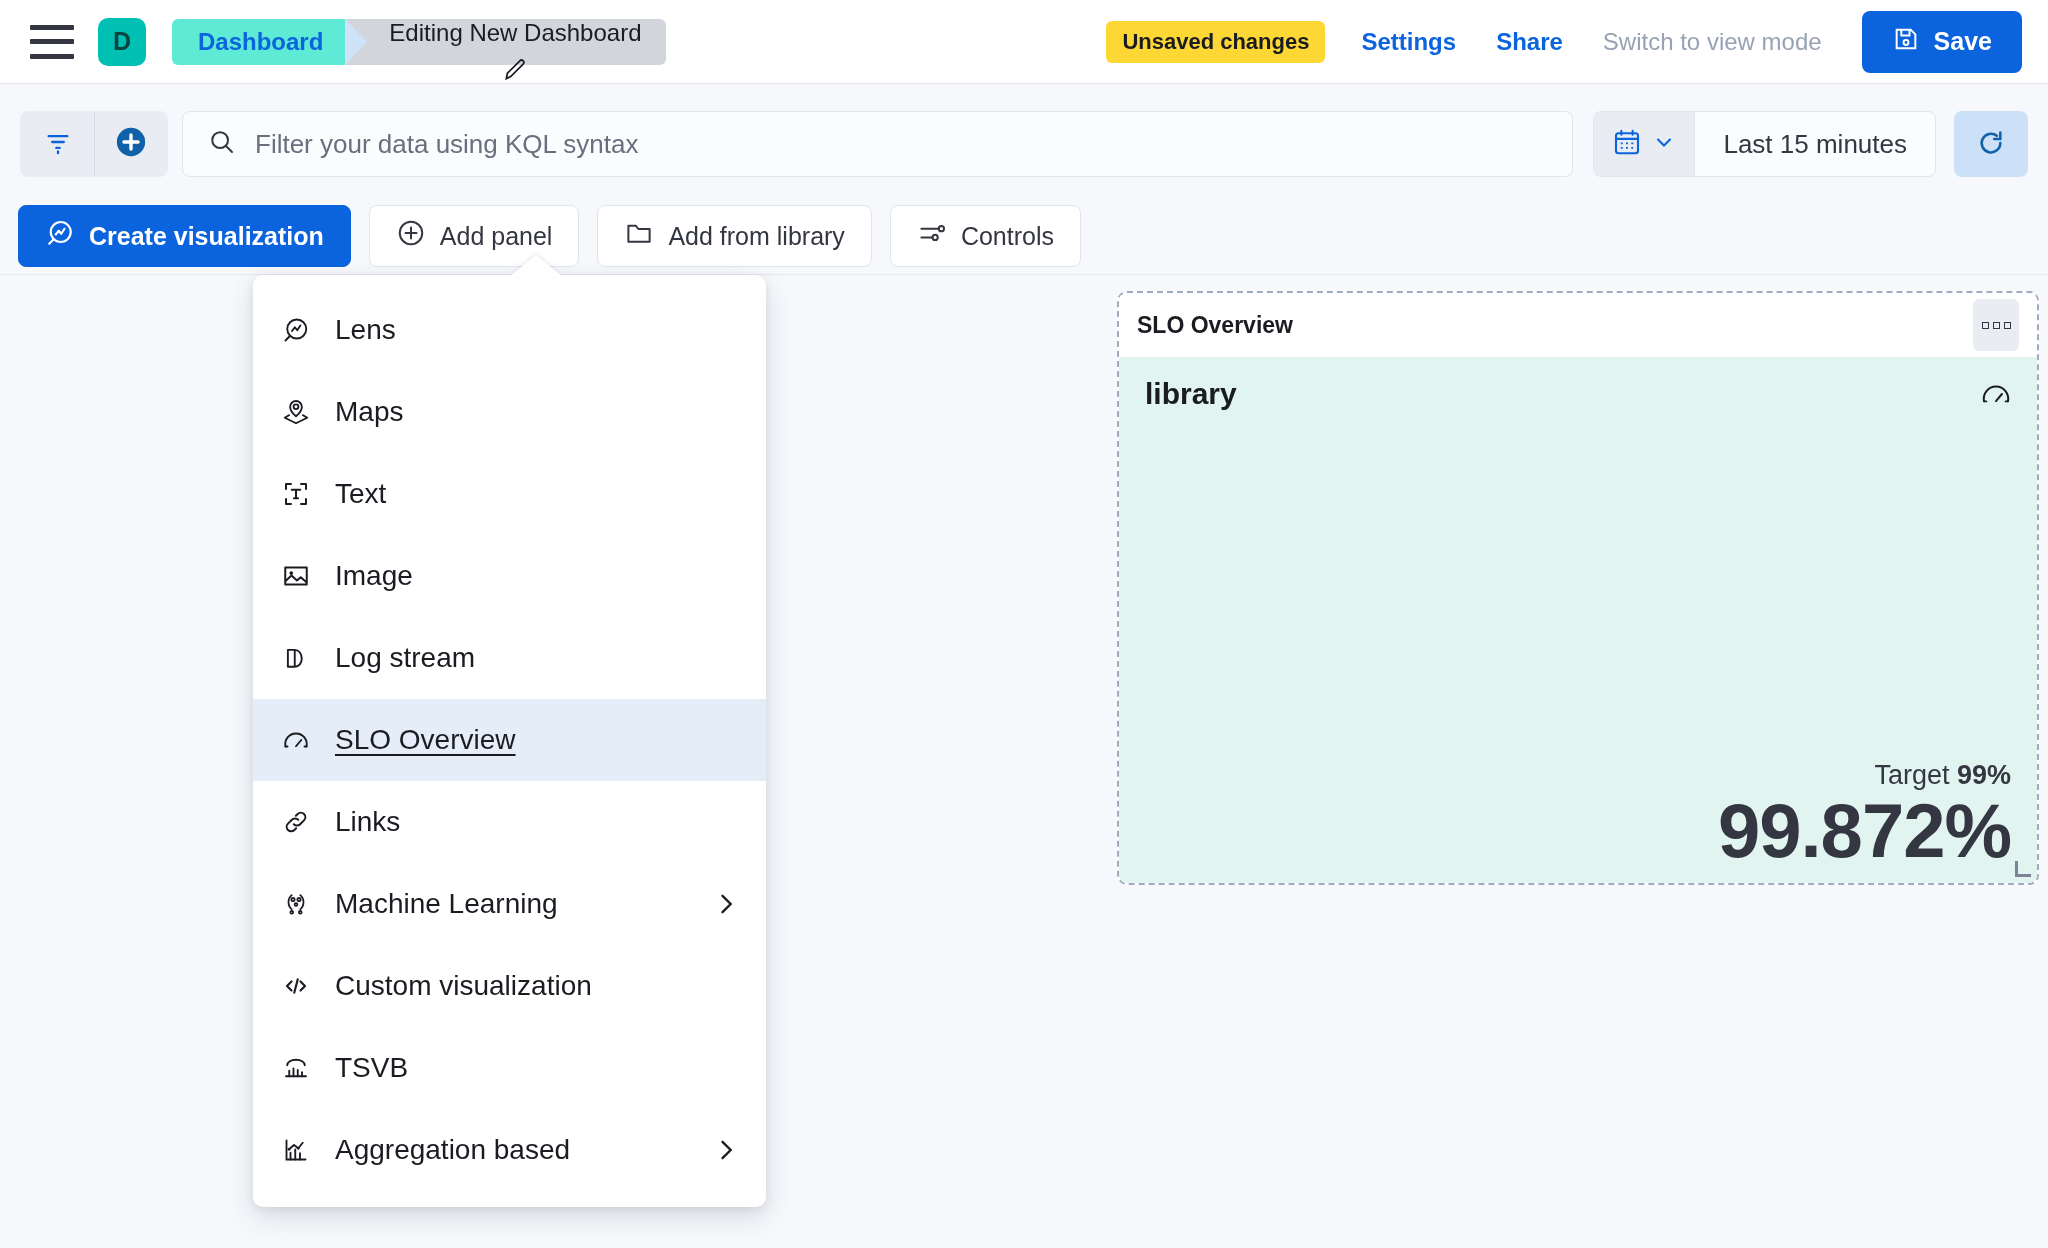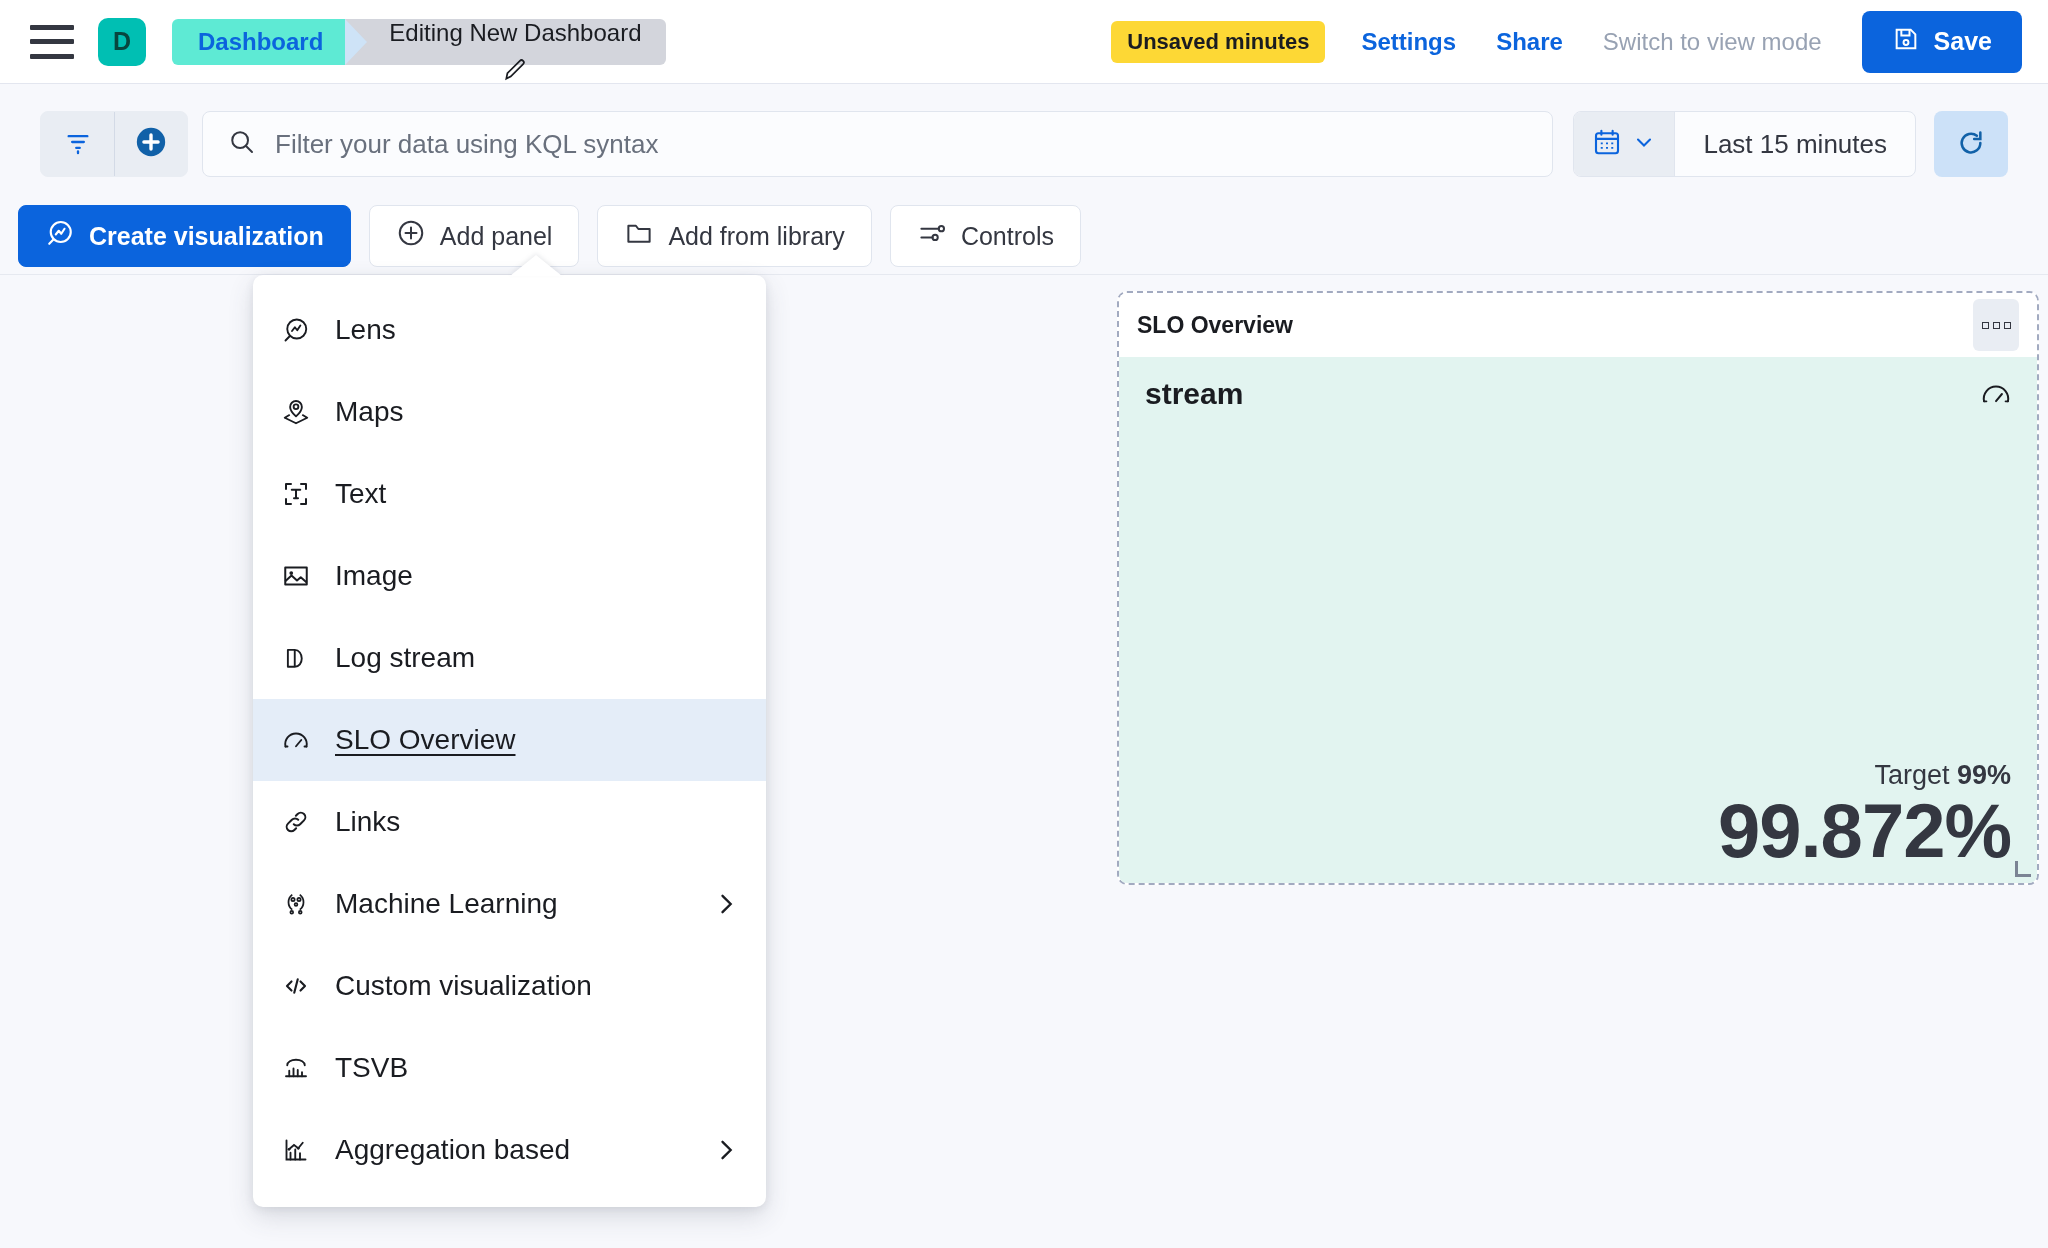--- a/index.html
+++ b/index.html
@@ -90,21 +90,21 @@
     display: flex; align-items: center; gap: 14px;
     cursor: pointer;
   }
 
   
   .query-bar {
     position: absolute; top: 85px; left: 0;
     width: 2048px; height: 118px;
     background: #F7F8FC;
     display: flex; align-items: center;
-    padding: 0 40px;
+    padding: 0 20px;
   }
   .filter-group {
     display: flex; height: 66px; border-radius: 8px; overflow: hidden;
     background: #E9EDF3; border: 1px solid #E9EDF3;
   }
   .filter-btn {
     width: 73px; height: 100%;
     display: flex; align-items: center; justify-content: center;
     cursor: pointer; background: #E9EDF3;
   }
@@ -281,21 +281,21 @@
       <span>Editing New Dashboard</span>
       <span class="pencil-icon">
         <svg width="26" height="26" viewBox="0 0 24 24" fill="none" stroke="#1A1C21" stroke-width="1.6">
           <path d="M4 20l1-5L16.5 3.5a2.1 2.1 0 013 3L8 18l-4 2z"></path>
         </svg>
       </span>
     </div>
   </div>
 
   <div class="header-right">
-    <div class="unsaved-badge">Unsaved minutes</div>
+    <div class="unsaved-badge">Unsaved changes</div>
     <div class="hdr-link">Settings</div>
     <div class="hdr-link">Share</div>
     <div class="hdr-link muted">Switch to view mode</div>
     <button class="save-btn">
       <span>
         <svg width="28" height="28" viewBox="0 0 24 24" fill="none" stroke="#FFFFFF" stroke-width="1.7">
           <path d="M4 4h12l4 4v12H4z"></path>
           <path d="M8 4v5h7V4"></path>
           <circle cx="12" cy="15" r="2.1"></circle>
         </svg>
@@ -550,21 +550,21 @@
   <div class="slo-panel">
     <div class="slo-header">
       <span class="slo-title">SLO Overview</span>
       <div class="slo-menu-btn">
         <span class="dot-sq"></span>
         <span class="dot-sq"></span>
         <span class="dot-sq"></span>
       </div>
     </div>
     <div class="slo-body">
-      <div class="slo-metric-name">stream</div>
+      <div class="slo-metric-name">library</div>
       <span class="slo-gauge-icon">
         <svg width="34" height="34" viewBox="0 0 24 24" fill="none" stroke="#1A1C21" stroke-width="1.4" stroke-linecap="round">
           <path d="M3.6 17.2a8.6 8.6 0 1116.8 0"></path>
           <path d="M12 17l4.2-5"></path>
           <path d="M3.6 17.2h1.6M18.8 17.2h1.6"></path>
         </svg>
       </span>
       <div class="slo-stats">
         <div class="slo-target">
           <span>Target</span>

